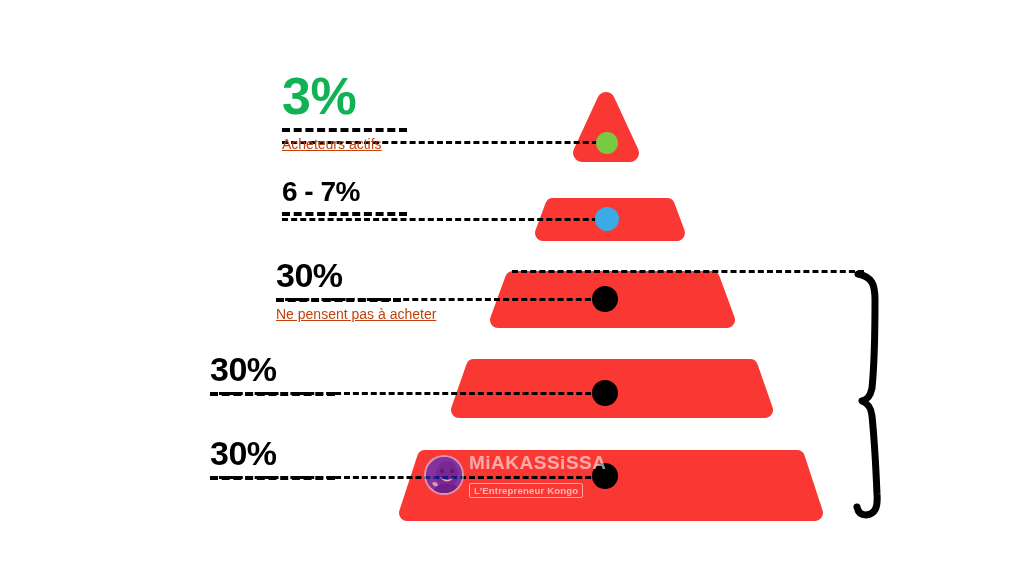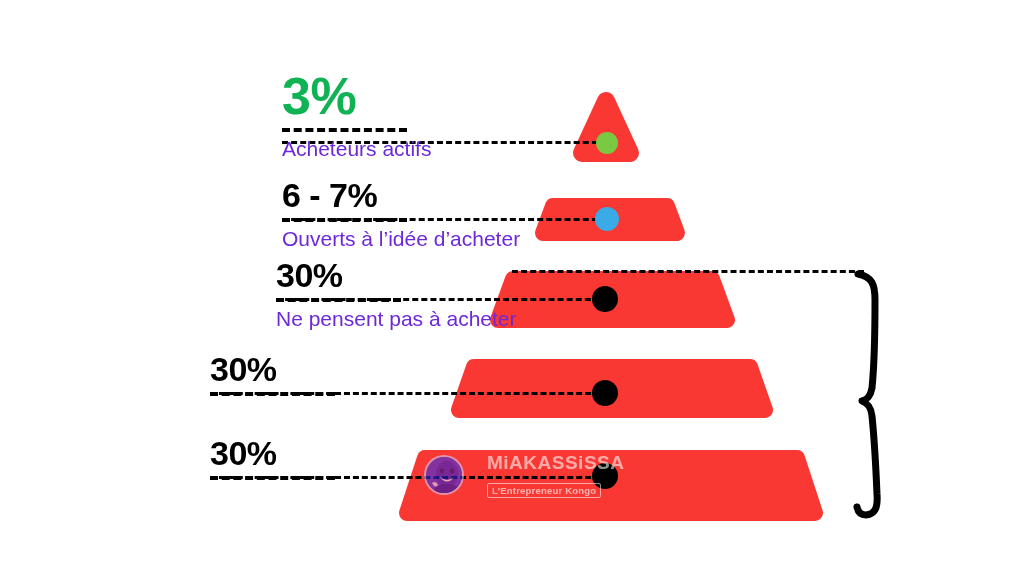--- a/index.html
+++ b/index.html
@@ -22,38 +22,39 @@
     line-height: 1;
     white-space: nowrap;
     color: #000000;
   }
   .pct.green { color: #10b254; }
   .rule {
     height: 0; border-top: 4px dashed #000000;
     margin-top: 6px; margin-bottom: 3px;
   }
   .caption {
-    font-size: 21px;
+    font-size: 14px;
     line-height: 1.32;
-    color: #6d28d9;
+    color: #c2410c;
     white-space: pre-line;
+    text-decoration: underline;
   }
 
   
   .connector {
     position: absolute; height: 0;
     border-top: 3.5px dashed #000000;
   }
   
   .dot { position: absolute; border-radius: 50%; }
 
   
   #watermark {
     position: absolute;
-    display: flex; align-items: center; gap: 23px;
+    display: flex; align-items: center; gap: 5px;
     opacity: .62;
   }
   #wm-badge {
     width: 40px; height: 40px; border-radius: 50%;
     background: #3c2fe0;
     border: 2px solid rgba(255,255,255,.75);
     overflow: hidden; position: relative; flex: none;
   }
   #wm-text { display: flex; flex-direction: column; align-items: flex-start; }
   #wm-name {
@@ -114,23 +115,22 @@
   <div class="dot" style="left:592px; top:380px; width:26px; height:26px; background:#000000;"></div>
   <div class="dot" style="left:592px; top:463px; width:26px; height:26px; background:#000000;"></div>
 
   <div class="tier-text" style="left:282px; top:70px; width:300px;">
     <div class="pct green" style="font-size:52px;">3%</div>
     <div class="rule" style="width:125px;"></div>
     <div class="caption">Acheteurs actifs</div>
   </div>
 
   <div class="tier-text" style="left:282px; top:178px; width:320px;">
-    <div class="pct" style="font-size:34px;">6 - 7%</div>
+    <div class="pct" style="font-size:28px;">6 - 7%</div>
     <div class="rule" style="width:125px;"></div>
-    <div class="caption">Ouverts à l’idée d’acheter</div>
   </div>
 
   <div class="tier-text" style="left:276px; top:258px; width:320px;">
     <div class="pct" style="font-size:34px;">30%</div>
     <div class="rule" style="width:125px;"></div>
     <div class="caption">Ne pensent pas à acheter</div>
   </div>
 
   <div class="tier-text" style="left:210px; top:352px; width:330px;">
     <div class="pct" style="font-size:34px;">30%</div>

